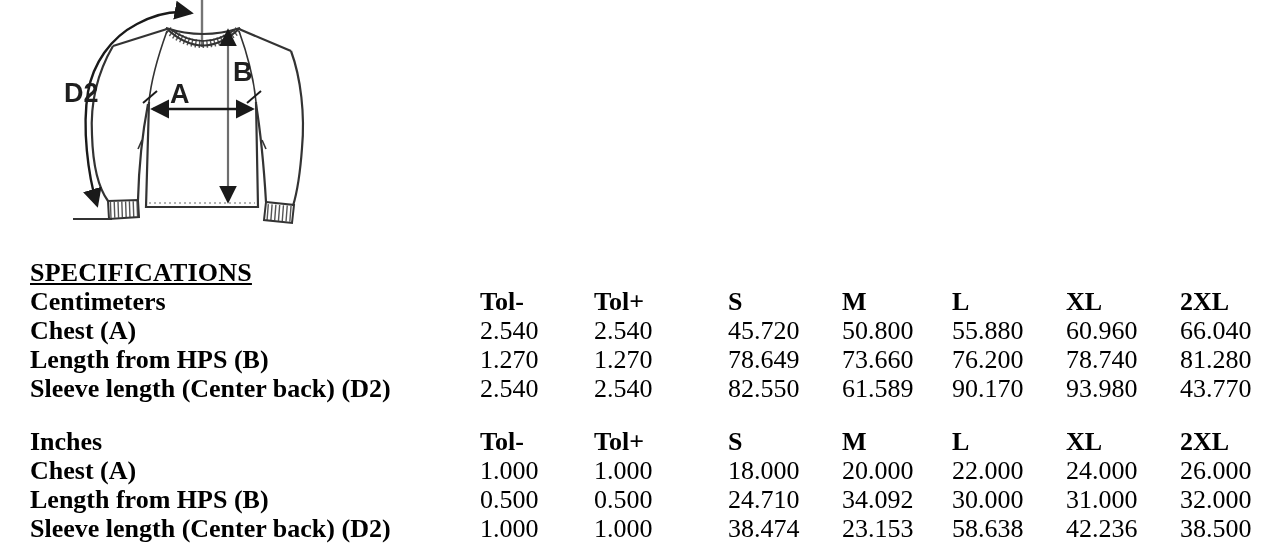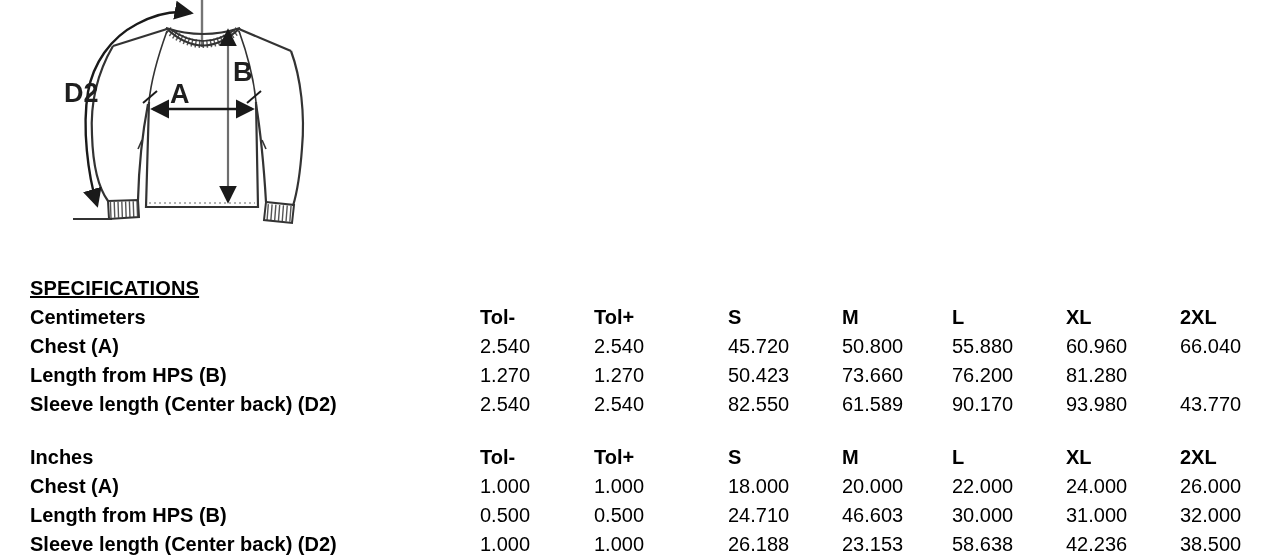--- a/index.html
+++ b/index.html
@@ -13,22 +13,22 @@
   }
   .garment-svg{
     position:absolute;left:0;top:0;width:330px;height:240px;
   }
   .diagram-label{
     font-family:"Liberation Sans","DejaVu Sans",sans-serif;
     font-weight:bold;
     fill:#1f1f1f;
   }
   .specs{
-    position:absolute;left:30px;top:274px;right:20px;
-    font-size:20px;line-height:29px;
+    position:absolute;left:30px;top:258px;right:20px;
+    font-size:26px;line-height:29px;font-family:Liberation Serif, serif;
   }
   .specs-heading{
     font-weight:bold;
     text-decoration:underline;
     letter-spacing:0.2px;
   }
   .grid-row{
     display:grid;
     grid-template-columns:450px 114px 134px 114px 110px 114px 114px 96px;
     line-height:29px;
@@ -113,23 +113,24 @@
         <div class="cell">45.720</div>
         <div class="cell">50.800</div>
         <div class="cell">55.880</div>
         <div class="cell">60.960</div>
         <div class="cell">66.040</div>
       </div>
       <div class="grid-row">
         <div class="cell label">Length from HPS (B)</div>
         <div class="cell">1.270</div>
         <div class="cell">1.270</div>
-        <div class="cell">50.423</div>
+        <div class="cell">78.649</div>
         <div class="cell">73.660</div>
         <div class="cell">76.200</div>
+        <div class="cell">78.740</div>
         <div class="cell">81.280</div>
       </div>
       <div class="grid-row">
         <div class="cell label">Sleeve length (Center back) (D2)</div>
         <div class="cell">2.540</div>
         <div class="cell">2.540</div>
         <div class="cell">82.550</div>
         <div class="cell">61.589</div>
         <div class="cell">90.170</div>
         <div class="cell">93.980</div>
@@ -156,30 +157,30 @@
         <div class="cell">20.000</div>
         <div class="cell">22.000</div>
         <div class="cell">24.000</div>
         <div class="cell">26.000</div>
       </div>
       <div class="grid-row">
         <div class="cell label">Length from HPS (B)</div>
         <div class="cell">0.500</div>
         <div class="cell">0.500</div>
         <div class="cell">24.710</div>
-        <div class="cell">46.603</div>
+        <div class="cell">34.092</div>
         <div class="cell">30.000</div>
         <div class="cell">31.000</div>
         <div class="cell">32.000</div>
       </div>
       <div class="grid-row">
         <div class="cell label">Sleeve length (Center back) (D2)</div>
         <div class="cell">1.000</div>
         <div class="cell">1.000</div>
-        <div class="cell">26.188</div>
+        <div class="cell">38.474</div>
         <div class="cell">23.153</div>
         <div class="cell">58.638</div>
         <div class="cell">42.236</div>
         <div class="cell">38.500</div>
       </div>
     </div>
   </div>
 
 </div>
 

